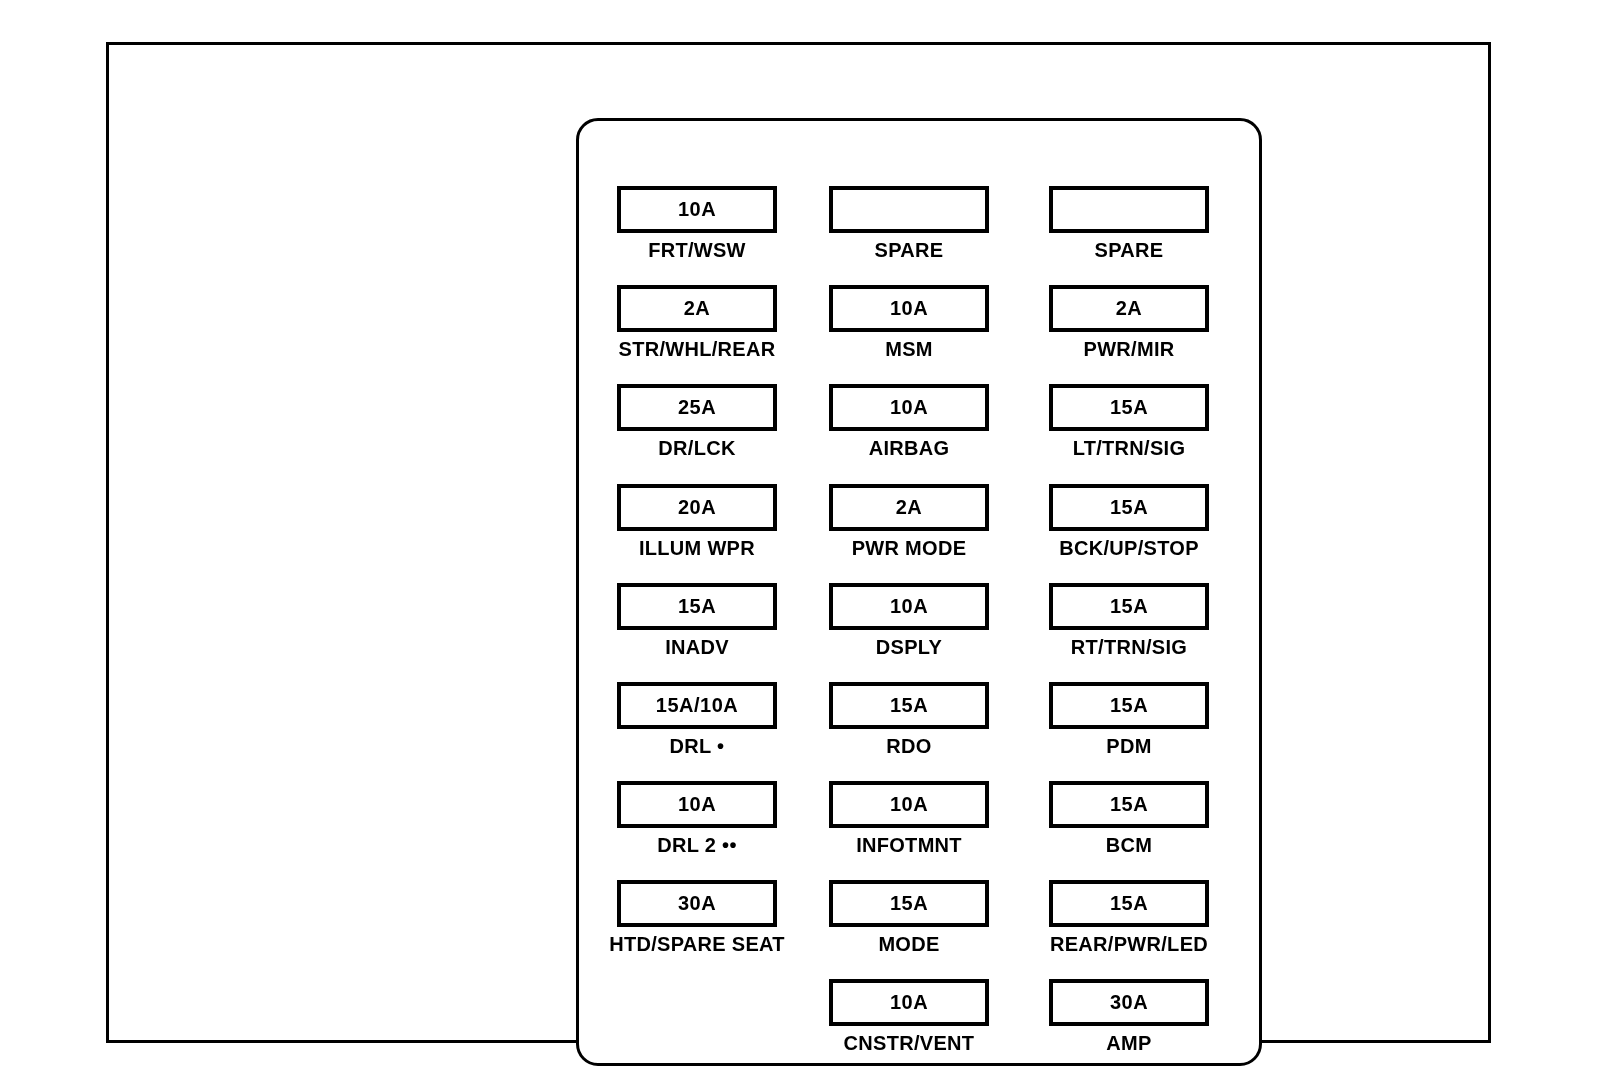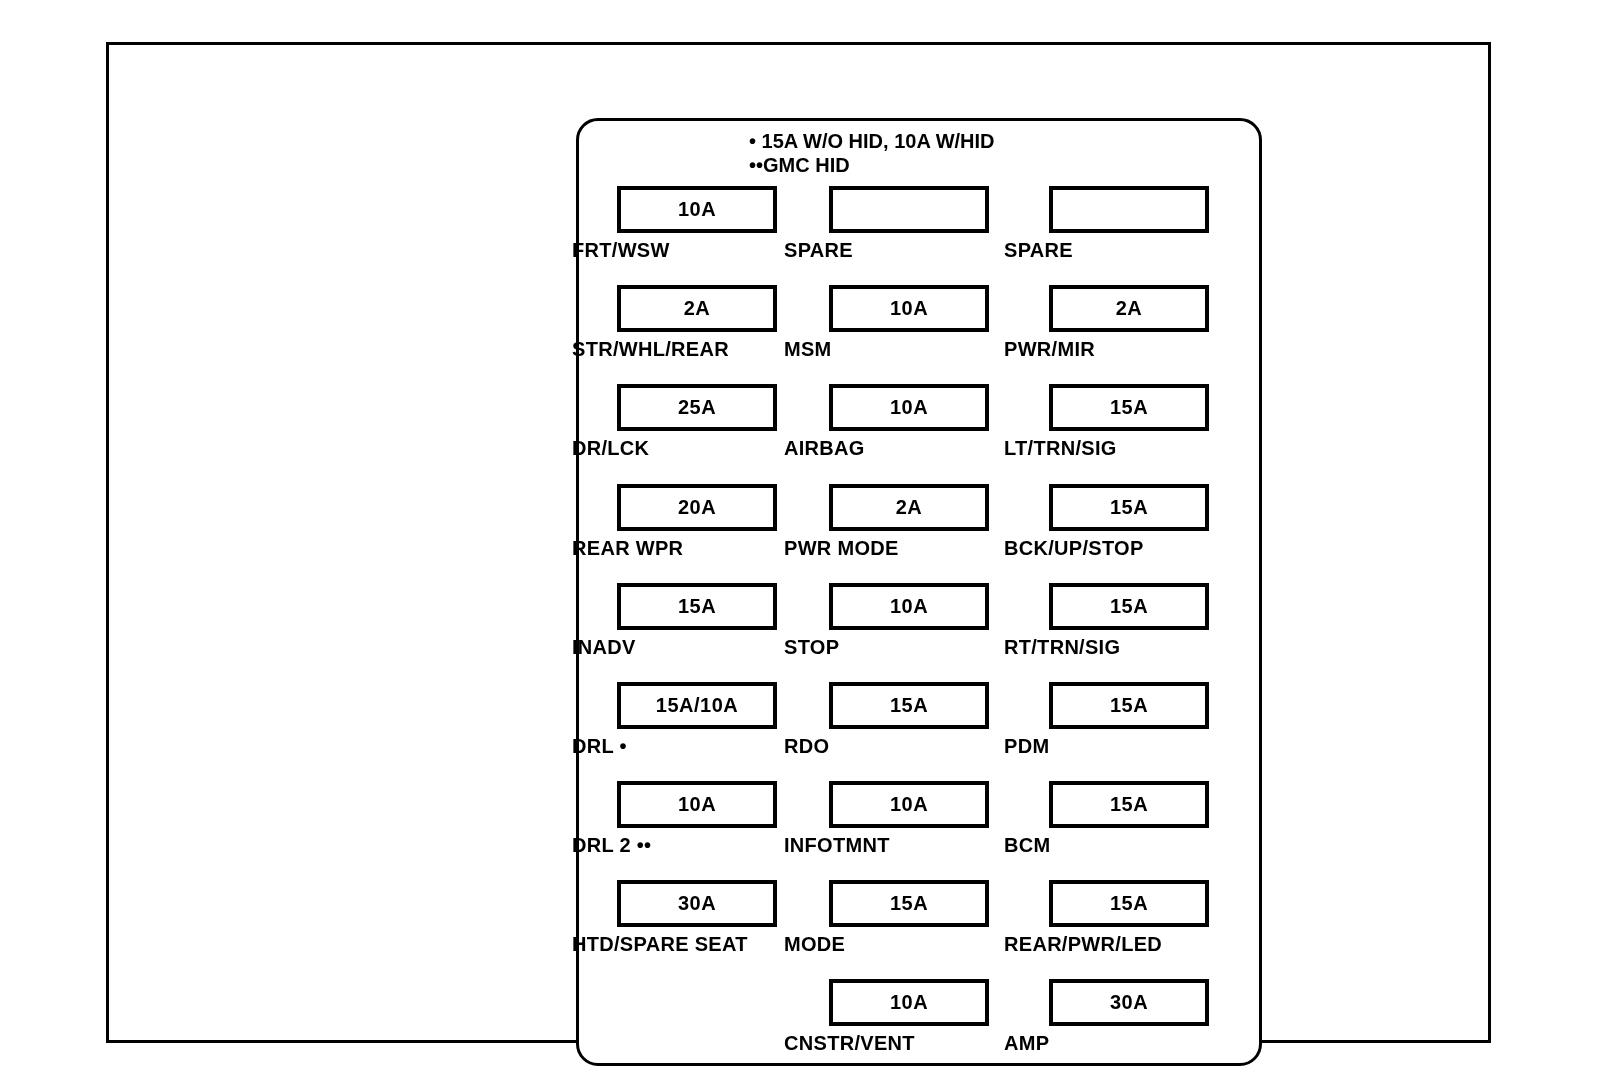--- a/index.html
+++ b/index.html
@@ -80,36 +80,33 @@
     justify-content: center;
     font-size: 20px;
     font-weight: bold;
     letter-spacing: 0.5px;
   }
   .fuse-label {
     position: absolute;
     left: -45px;
     top: 53px;
     width: 250px;
+    text-align: center;
     font-size: 20px;
     font-weight: bold;
     letter-spacing: 0.3px;
     white-space: nowrap;
   }
 </style>
 </head>
 <body>
 
 <div id="page">
   <div class="outer-frame">
     <div class="panel">
-      <div class="legend">
-        <div>• 15A W/O HID, 10A W/HID</div>
-        <div>••GMC HID</div>
-      </div>
       <div class="fuse-grid">
           <div class="fuse-cell" style="left: 38px; top: 65px;">
             <div class="fuse-box">
               <div class="fuse-amp">10A</div>
             </div>
             <div class="fuse-label">FRT/WSW</div>
           </div>
           <div class="fuse-cell" style="left: 250px; top: 65px;">
             <div class="fuse-box">
               <div class="fuse-amp"></div>
@@ -155,21 +152,21 @@
           <div class="fuse-cell" style="left: 470px; top: 263px;">
             <div class="fuse-box">
               <div class="fuse-amp">15A</div>
             </div>
             <div class="fuse-label">LT/TRN/SIG</div>
           </div>
           <div class="fuse-cell" style="left: 38px; top: 363px;">
             <div class="fuse-box">
               <div class="fuse-amp">20A</div>
             </div>
-            <div class="fuse-label">REAR WPR</div>
+            <div class="fuse-label">ILLUM WPR</div>
           </div>
           <div class="fuse-cell" style="left: 250px; top: 363px;">
             <div class="fuse-box">
               <div class="fuse-amp">2A</div>
             </div>
             <div class="fuse-label">PWR MODE</div>
           </div>
           <div class="fuse-cell" style="left: 470px; top: 363px;">
             <div class="fuse-box">
               <div class="fuse-amp">15A</div>
@@ -179,21 +176,21 @@
           <div class="fuse-cell" style="left: 38px; top: 462px;">
             <div class="fuse-box">
               <div class="fuse-amp">15A</div>
             </div>
             <div class="fuse-label">INADV</div>
           </div>
           <div class="fuse-cell" style="left: 250px; top: 462px;">
             <div class="fuse-box">
               <div class="fuse-amp">10A</div>
             </div>
-            <div class="fuse-label">STOP</div>
+            <div class="fuse-label">DSPLY</div>
           </div>
           <div class="fuse-cell" style="left: 470px; top: 462px;">
             <div class="fuse-box">
               <div class="fuse-amp">15A</div>
             </div>
             <div class="fuse-label">RT/TRN/SIG</div>
           </div>
           <div class="fuse-cell" style="left: 38px; top: 561px;">
             <div class="fuse-box">
               <div class="fuse-amp">15A/10A</div>

